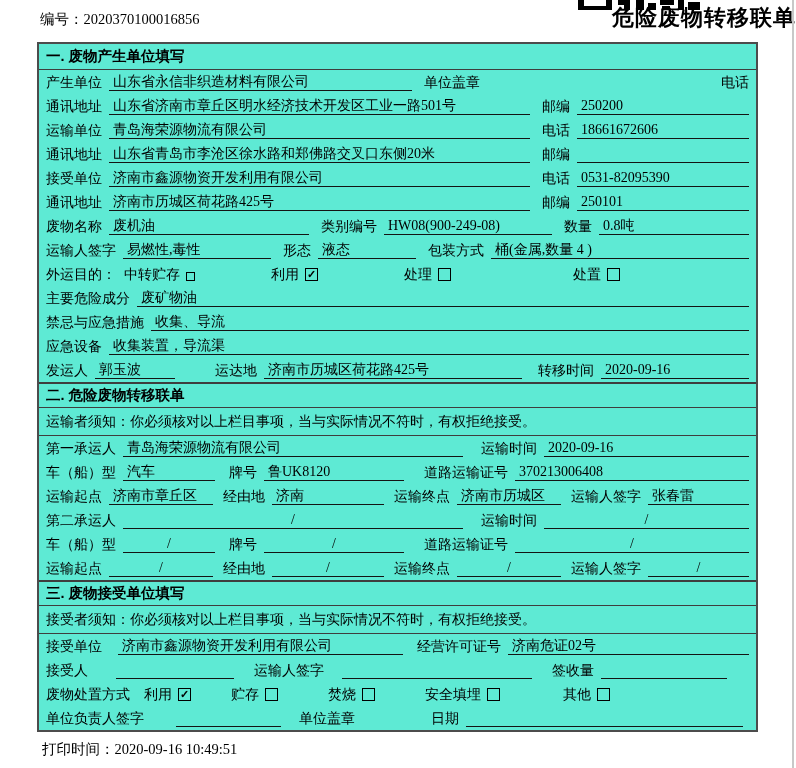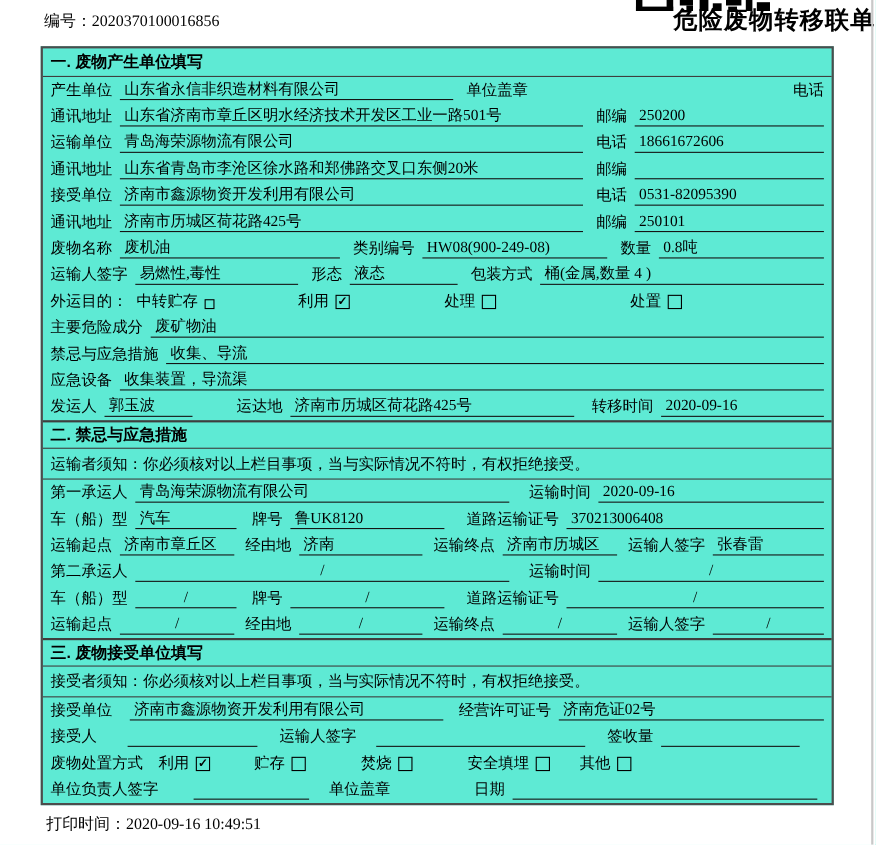--- a/index.html
+++ b/index.html
@@ -149,21 +149,21 @@
 
     <div class="row">
       <span class="lbl">发运人</span>
       <span class="fill" style="width:80px">郭玉波</span>
       <span class="lbl" style="margin-left:40px">运达地</span>
       <span class="fill" style="width:258px">济南市历城区荷花路425号</span>
       <span class="lbl" style="margin-left:16px">转移时间</span>
       <span class="fill grow">2020-09-16</span>
     </div>
 
-    <div class="sec-h mid">二. 禁忌与应急措施</div>
+    <div class="sec-h mid">二. 危险废物转移联单</div>
     <div class="notice">运输者须知：你必须核对以上栏目事项，当与实际情况不符时，有权拒绝接受。</div>
 
     <div class="row">
       <span class="lbl">第一承运人</span>
       <span class="fill" style="width:340px">青岛海荣源物流有限公司</span>
       <span class="lbl" style="margin-left:18px">运输时间</span>
       <span class="fill grow">2020-09-16</span>
     </div>
 
     <div class="row">
@@ -235,21 +235,21 @@
     <div class="row">
       <span class="lbl">废物处置方式</span>
       <span class="lbl" style="margin-left:14px">利用</span>
       <span class="cb">✓</span>
       <span class="lbl" style="margin-left:40px">贮存</span>
       <span class="cb"></span>
       <span class="lbl" style="margin-left:50px">焚烧</span>
       <span class="cb"></span>
       <span class="lbl" style="margin-left:50px">安全填埋</span>
       <span class="cb"></span>
-      <span class="lbl" style="margin-left:27px">其他</span>
+      <span class="lbl" style="margin-left:63px">其他</span>
       <span class="cb"></span>
     </div>
 
     <div class="row">
       <span class="lbl">单位负责人签字</span>
       <span class="fill" style="width:105px;margin-left:32px"></span>
       <span class="lbl" style="margin-left:18px">单位盖章</span>
       <span class="lbl" style="margin-left:76px">日期</span>
       <span class="fill grow" style="margin-right:6px"></span>
     </div>

